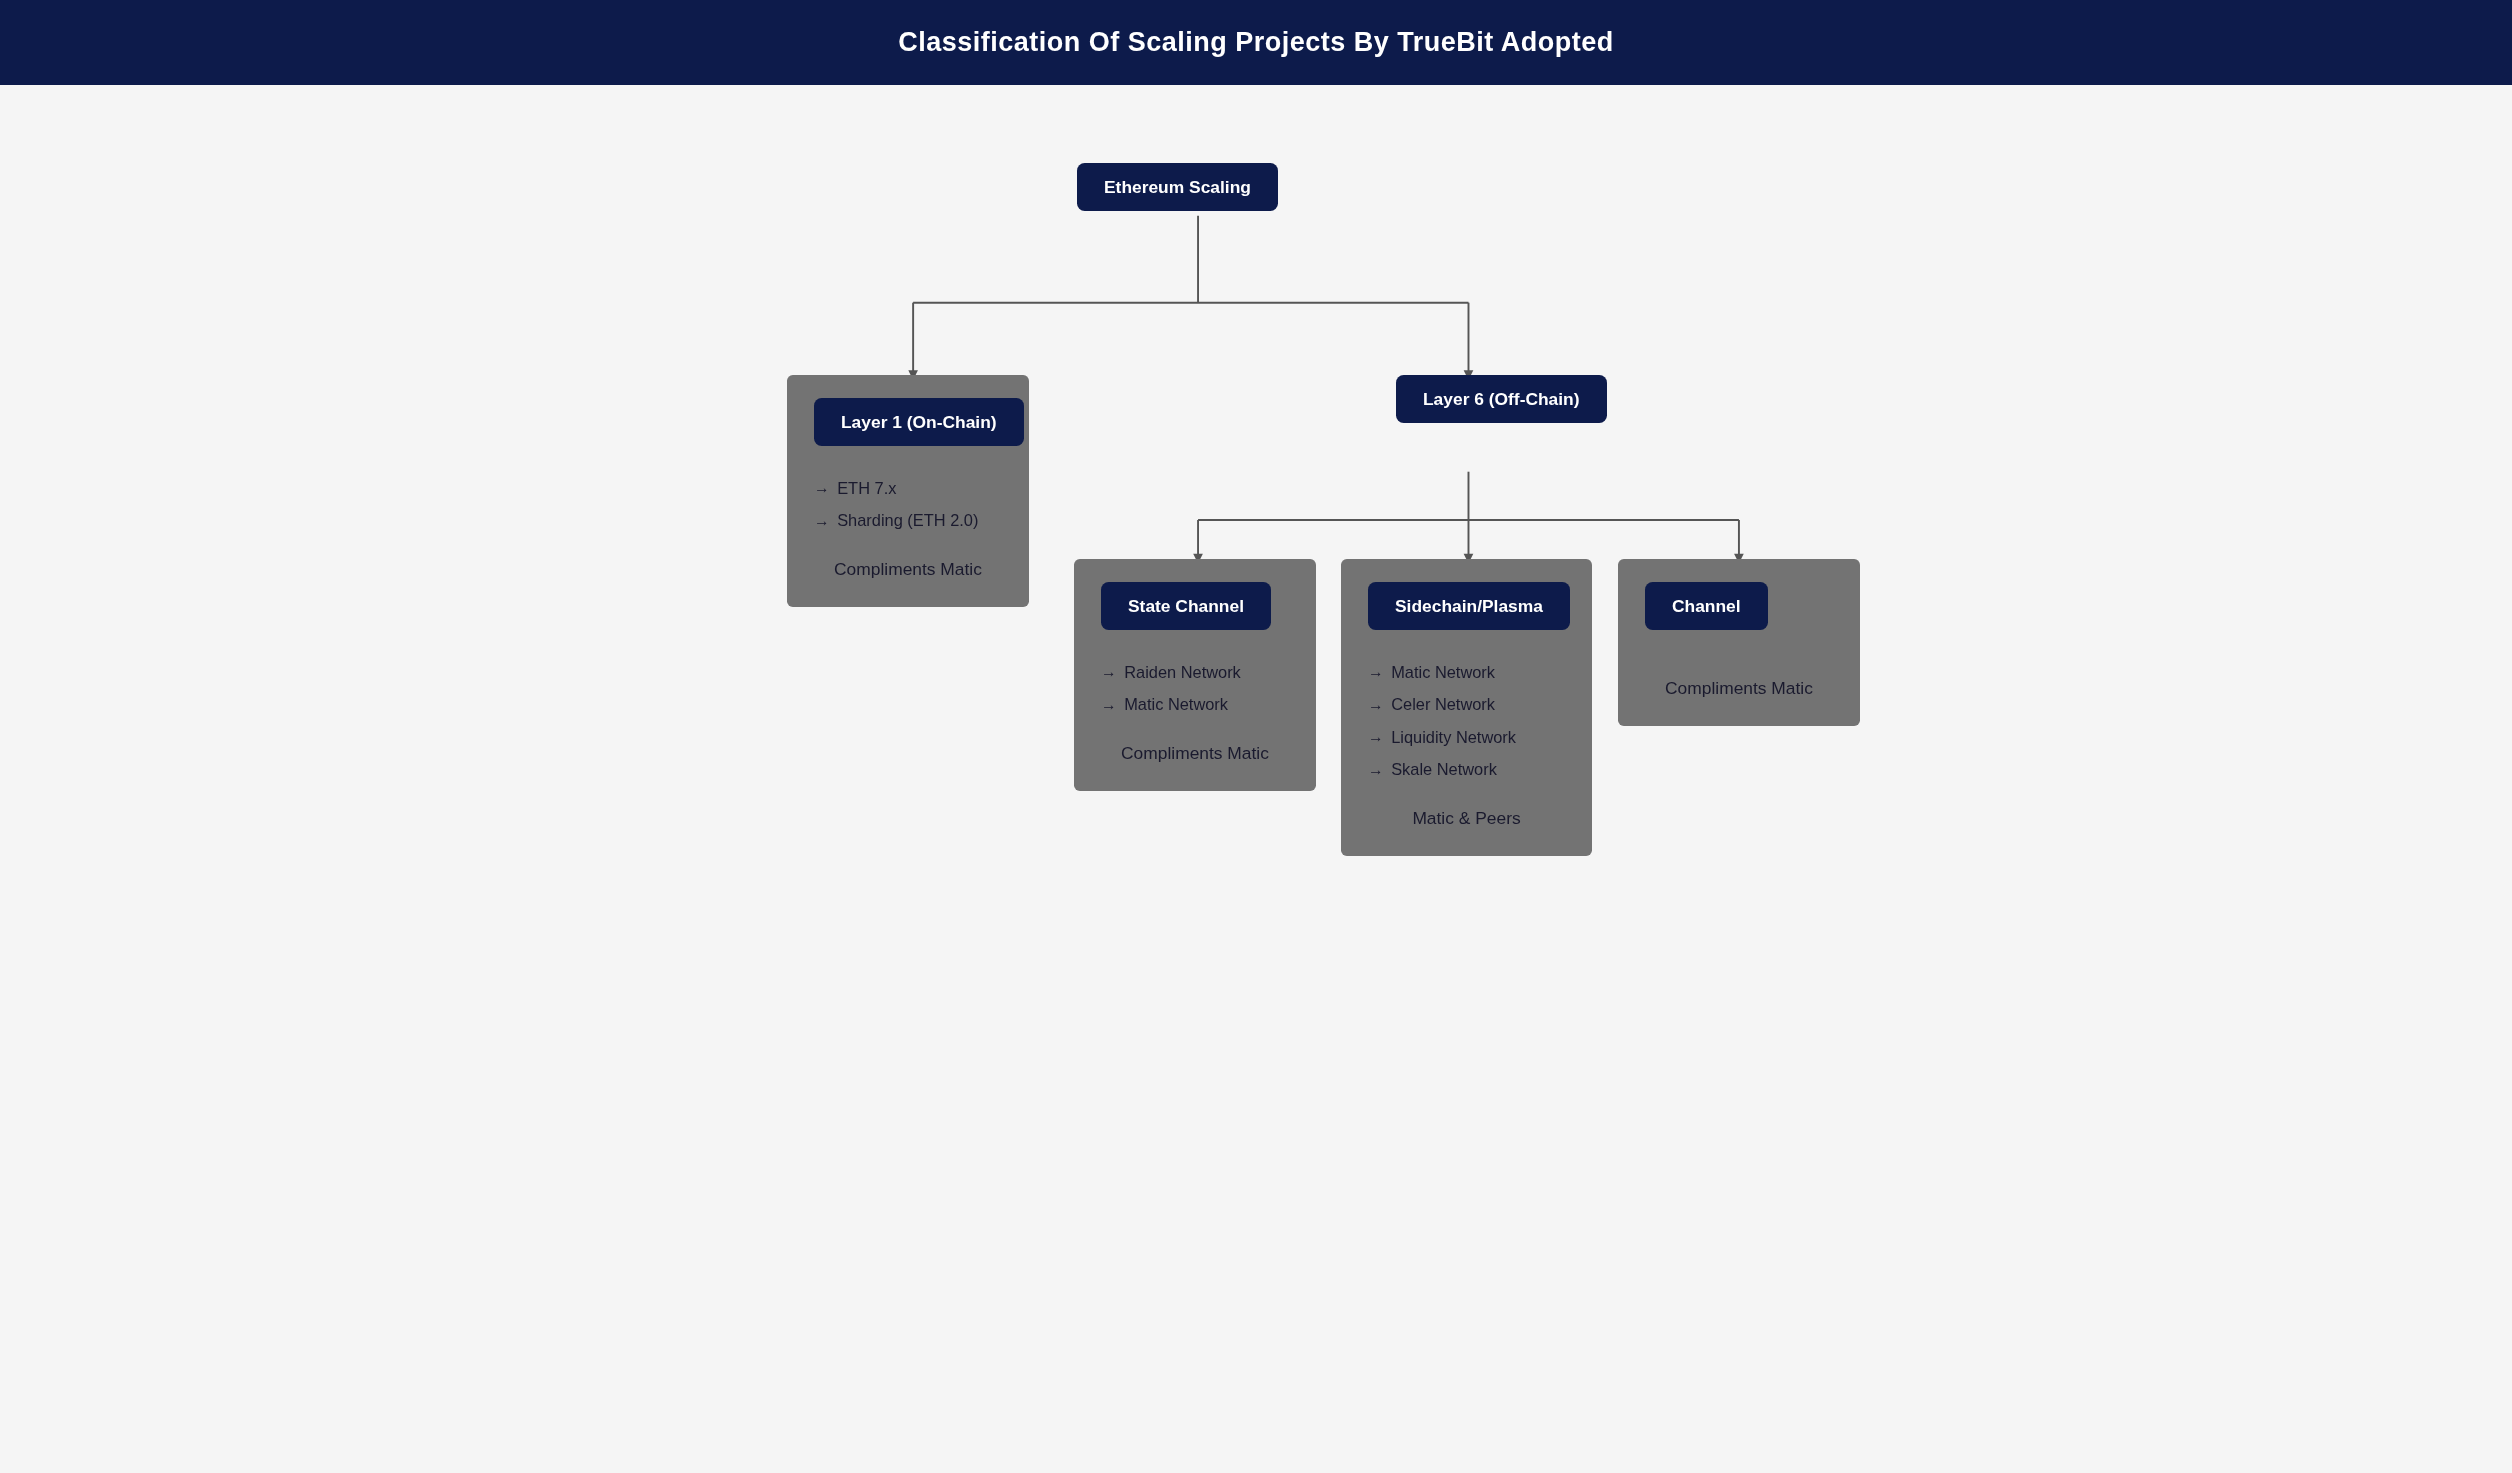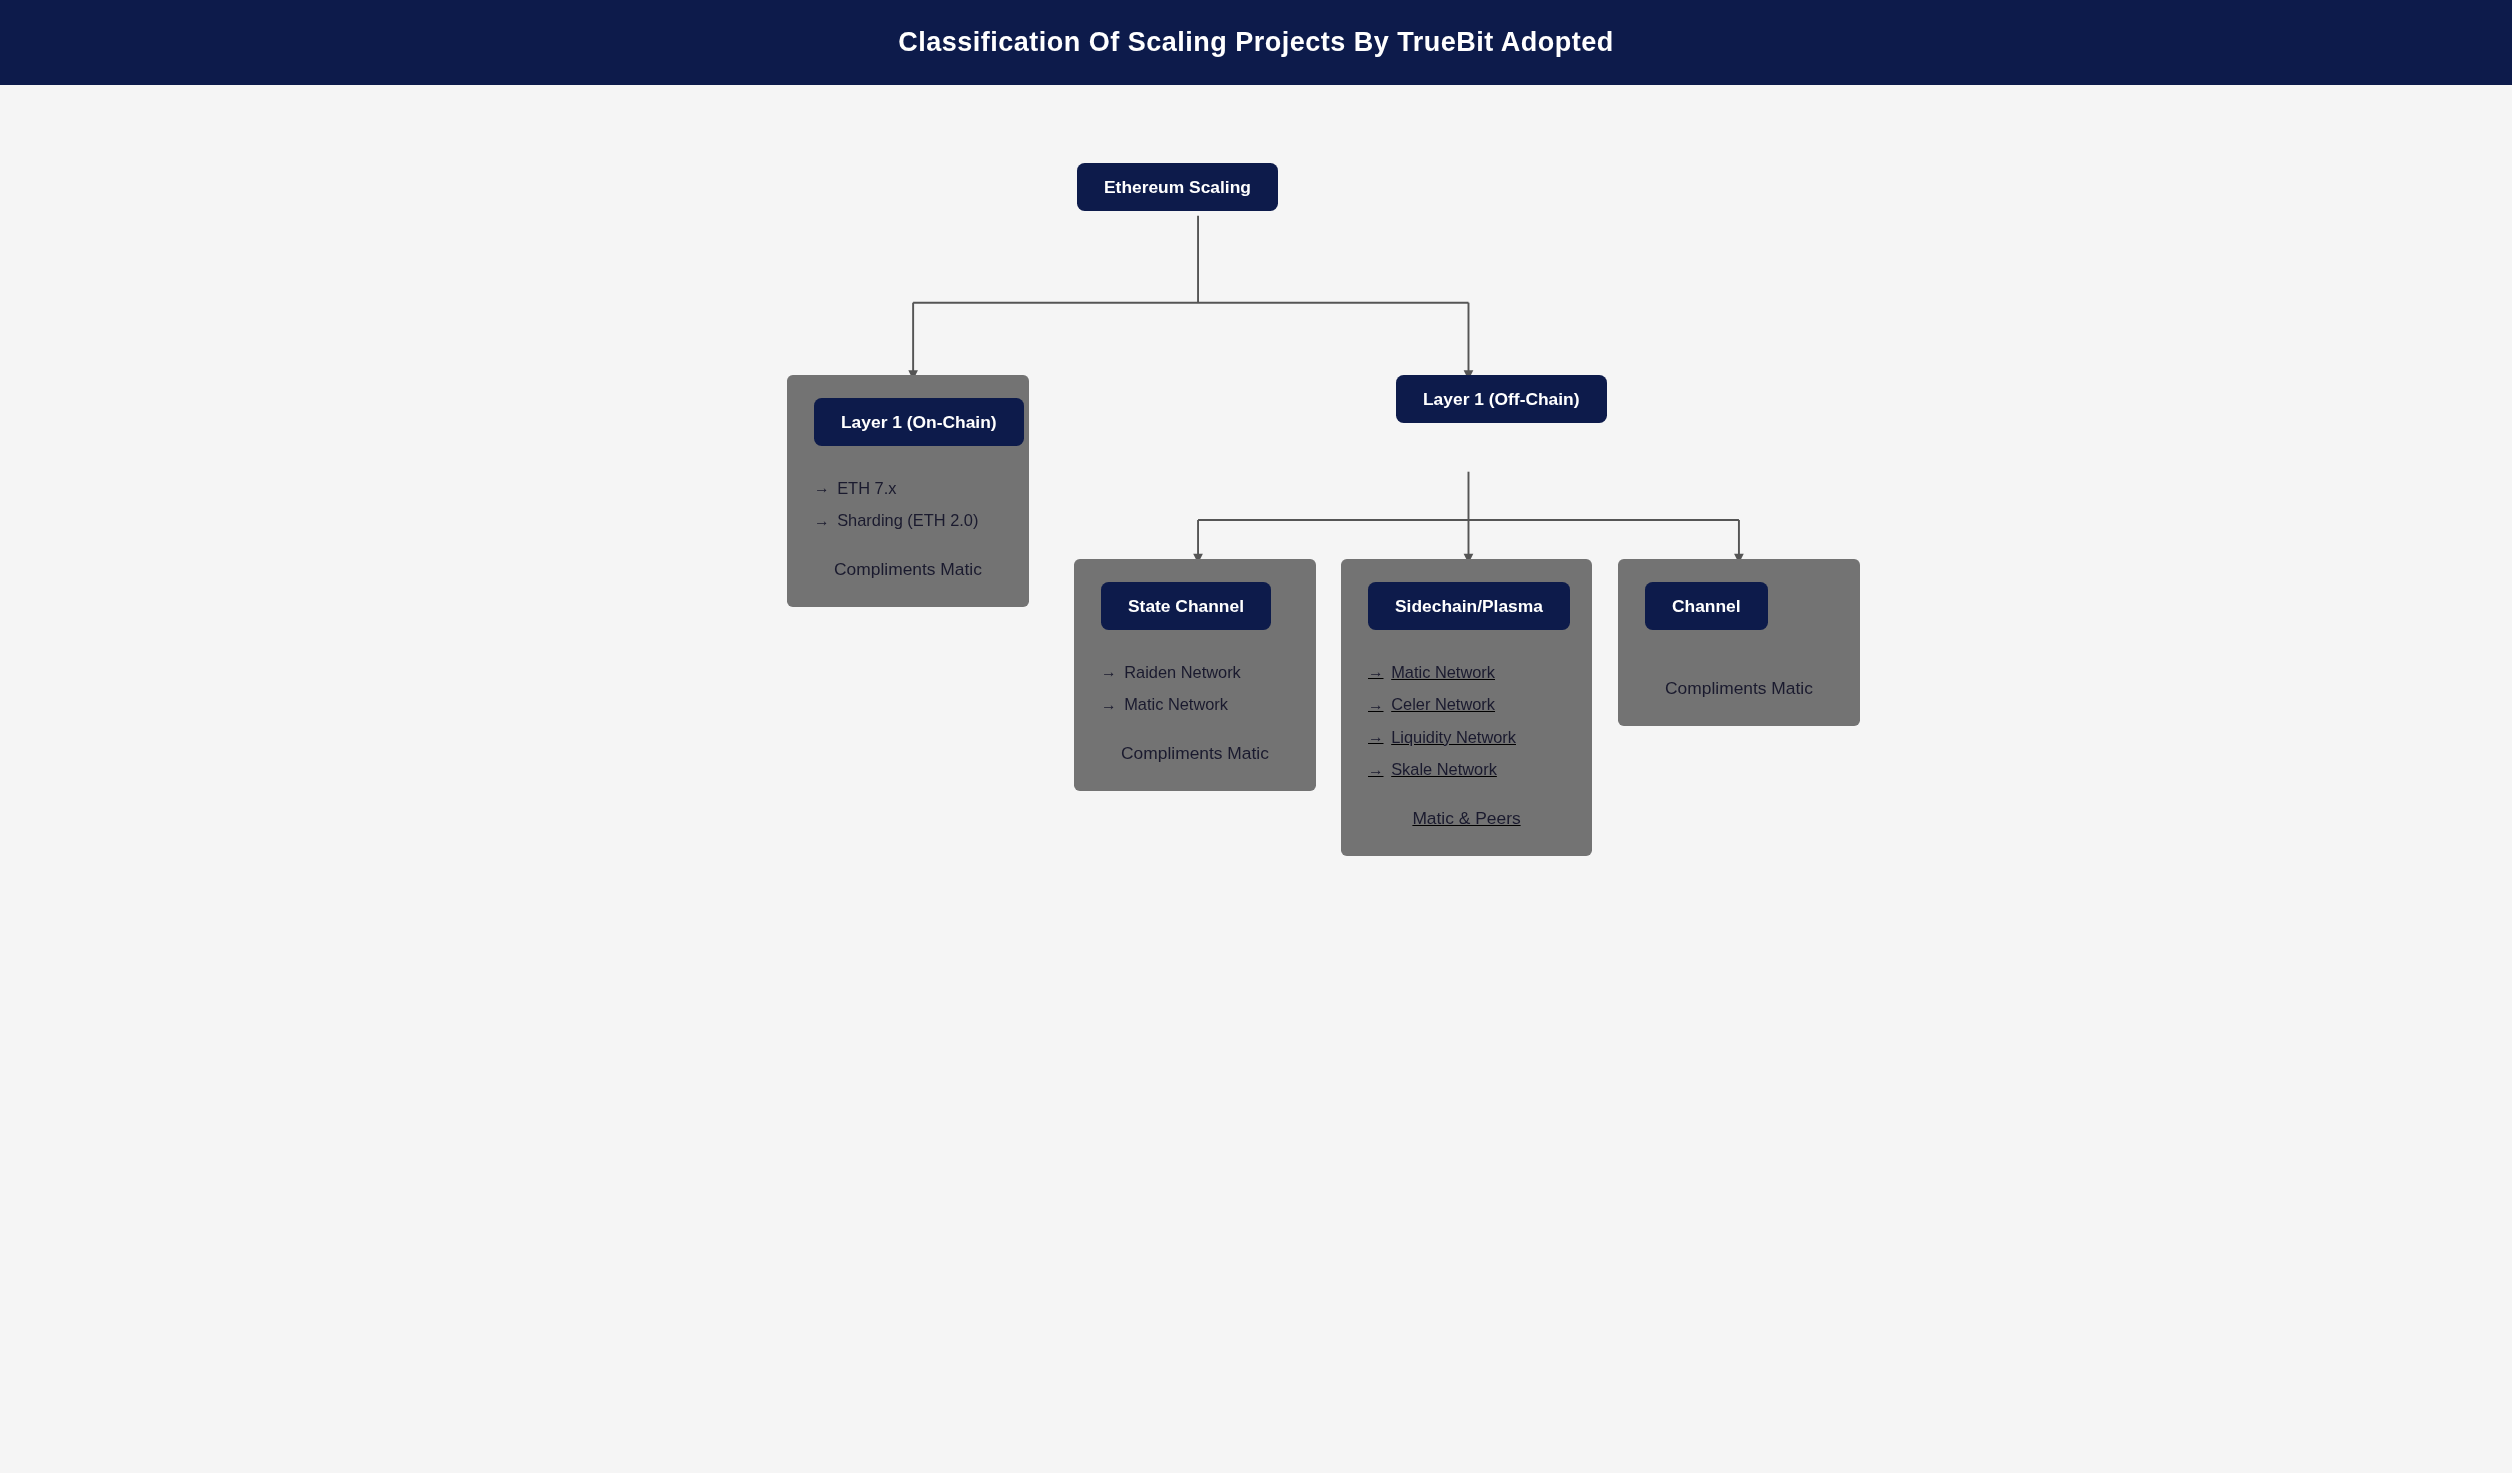--- a/index.html
+++ b/index.html
@@ -158,31 +158,31 @@
     </div>
 
     <div class="pos-node layer1-card card" style="left: 159px; top: 251px;">
       <div class="node-box">Layer 1 (On-Chain)</div>
       <div class="card-item">ETH 7.x</div>
       <div class="card-item">Sharding (ETH 2.0)</div>
       <div class="card-footer">Compliments Matic</div>
     </div>
 
     <div class="pos-node" style="left: 768px; top: 251px;">
-      <div class="node-box">Layer 1 (Off-Chain)</div>
+      <div class="node-box">Layer 6 (Off-Chain)</div>
     </div>
 
     <div class="pos-node state-channel-card card" style="left: 446px; top: 435px;">
       <div class="node-box">State Channel</div>
       <div class="card-item">Raiden Network</div>
       <div class="card-item">Matic Network</div>
       <div class="card-footer">Compliments Matic</div>
     </div>
 
-    <div class="pos-node sidechain-card card" style="left: 713px; top: 435px; text-decoration: underline;">
+    <div class="pos-node sidechain-card card" style="left: 713px; top: 435px;">
       <div class="node-box">Sidechain/Plasma</div>
       <div class="card-item">Matic Network</div>
       <div class="card-item">Celer Network</div>
       <div class="card-item">Liquidity Network</div>
       <div class="card-item">Skale Network</div>
       <div class="card-footer">Matic &amp; Peers</div>
     </div>
 
     <div class="pos-node truebit-card card" style="left: 990px; top: 435px;">
       <div class="node-box">Channel</div>

